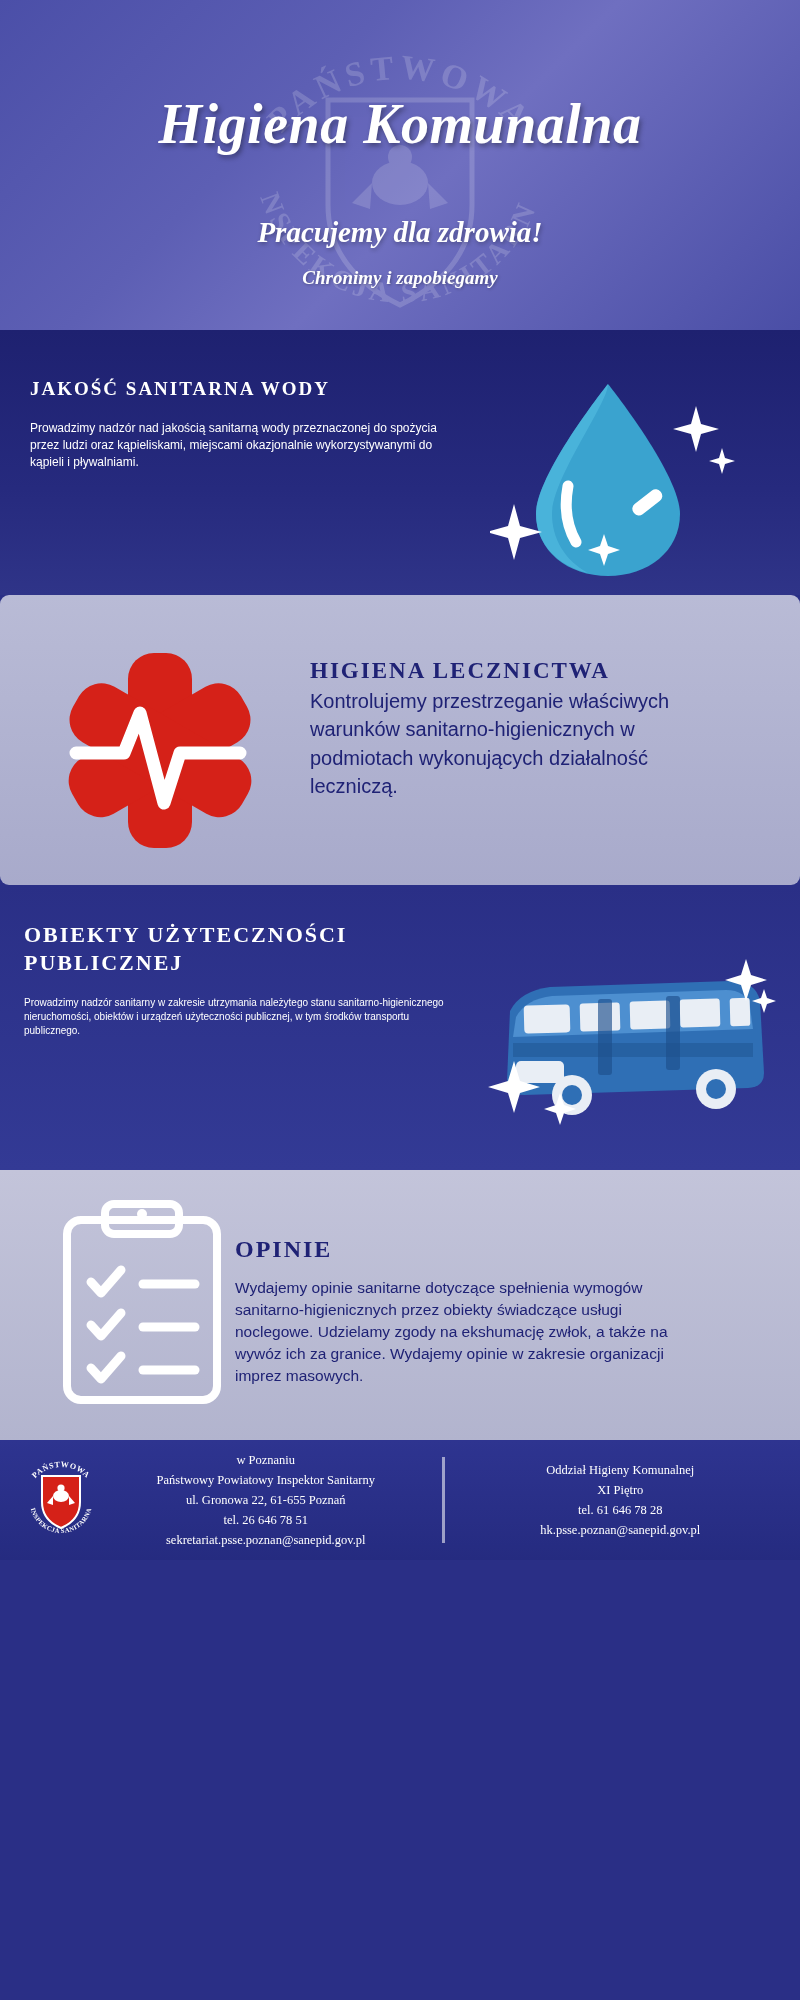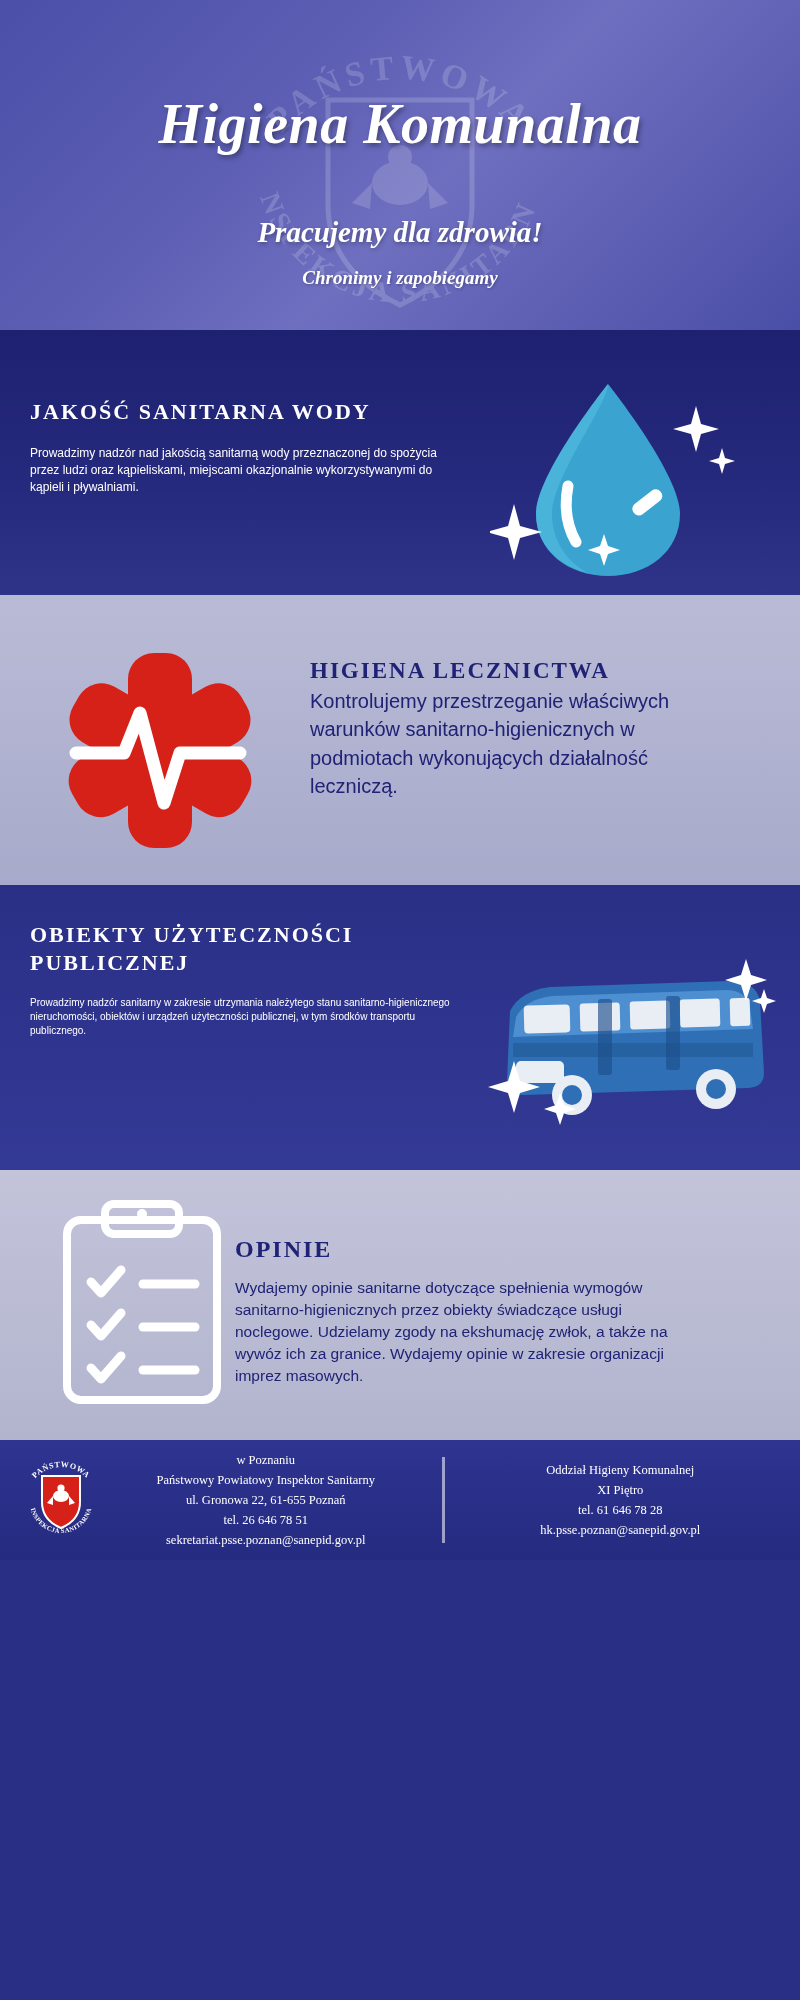--- a/index.html
+++ b/index.html
@@ -74,20 +74,21 @@
     position: relative;
     overflow: hidden;
   }
   .sec-water {
     height: 265px;
     background: linear-gradient(180deg, #1e2170 0%, #262a7e 60%, #2f3488 100%);
   }
   .sec-med {
     height: 290px;
     background: linear-gradient(180deg, #b9bbd6 0%, #a8aacb 100%);
+    border-radius: 9px;
   }
   .sec-public {
     height: 285px;
     background: linear-gradient(180deg, #2a2f86 0%, #333a95 100%);
   }
   .sec-opinion {
     height: 270px;
     background: linear-gradient(180deg, #c3c4da 0%, #b2b4ce 100%);
   }
 
@@ -104,22 +105,21 @@
   
   .water-text {
     position: absolute;
     left: 30px;
     top: 48px;
     width: 430px;
     z-index: 3;
   }
   .water-text .h2 {
     color: #ffffff;
-    font-size: 22px;
-    margin-top: 21px;
+    font-size: 19px;
   }
   .water-text .body-text {
     color: #ffffff;
     font-size: 12px;
     margin-top: 20px;
   }
   .drop-wrap {
     position: absolute;
     right: 60px;
     top: 36px;
@@ -148,21 +148,21 @@
   }
   .med-text .body-text {
     color: #1f2275;
     font-size: 20px;
     margin-top: 1px;
   }
 
   
   .pub-text {
     position: absolute;
-    left: 30px;
+    left: 24px;
     top: 36px;
     width: 430px;
     z-index: 3;
   }
   .pub-text .h2 {
     color: #ffffff;
     font-size: 22px;
     line-height: 1.25;
   }
   .pub-text .body-text {

